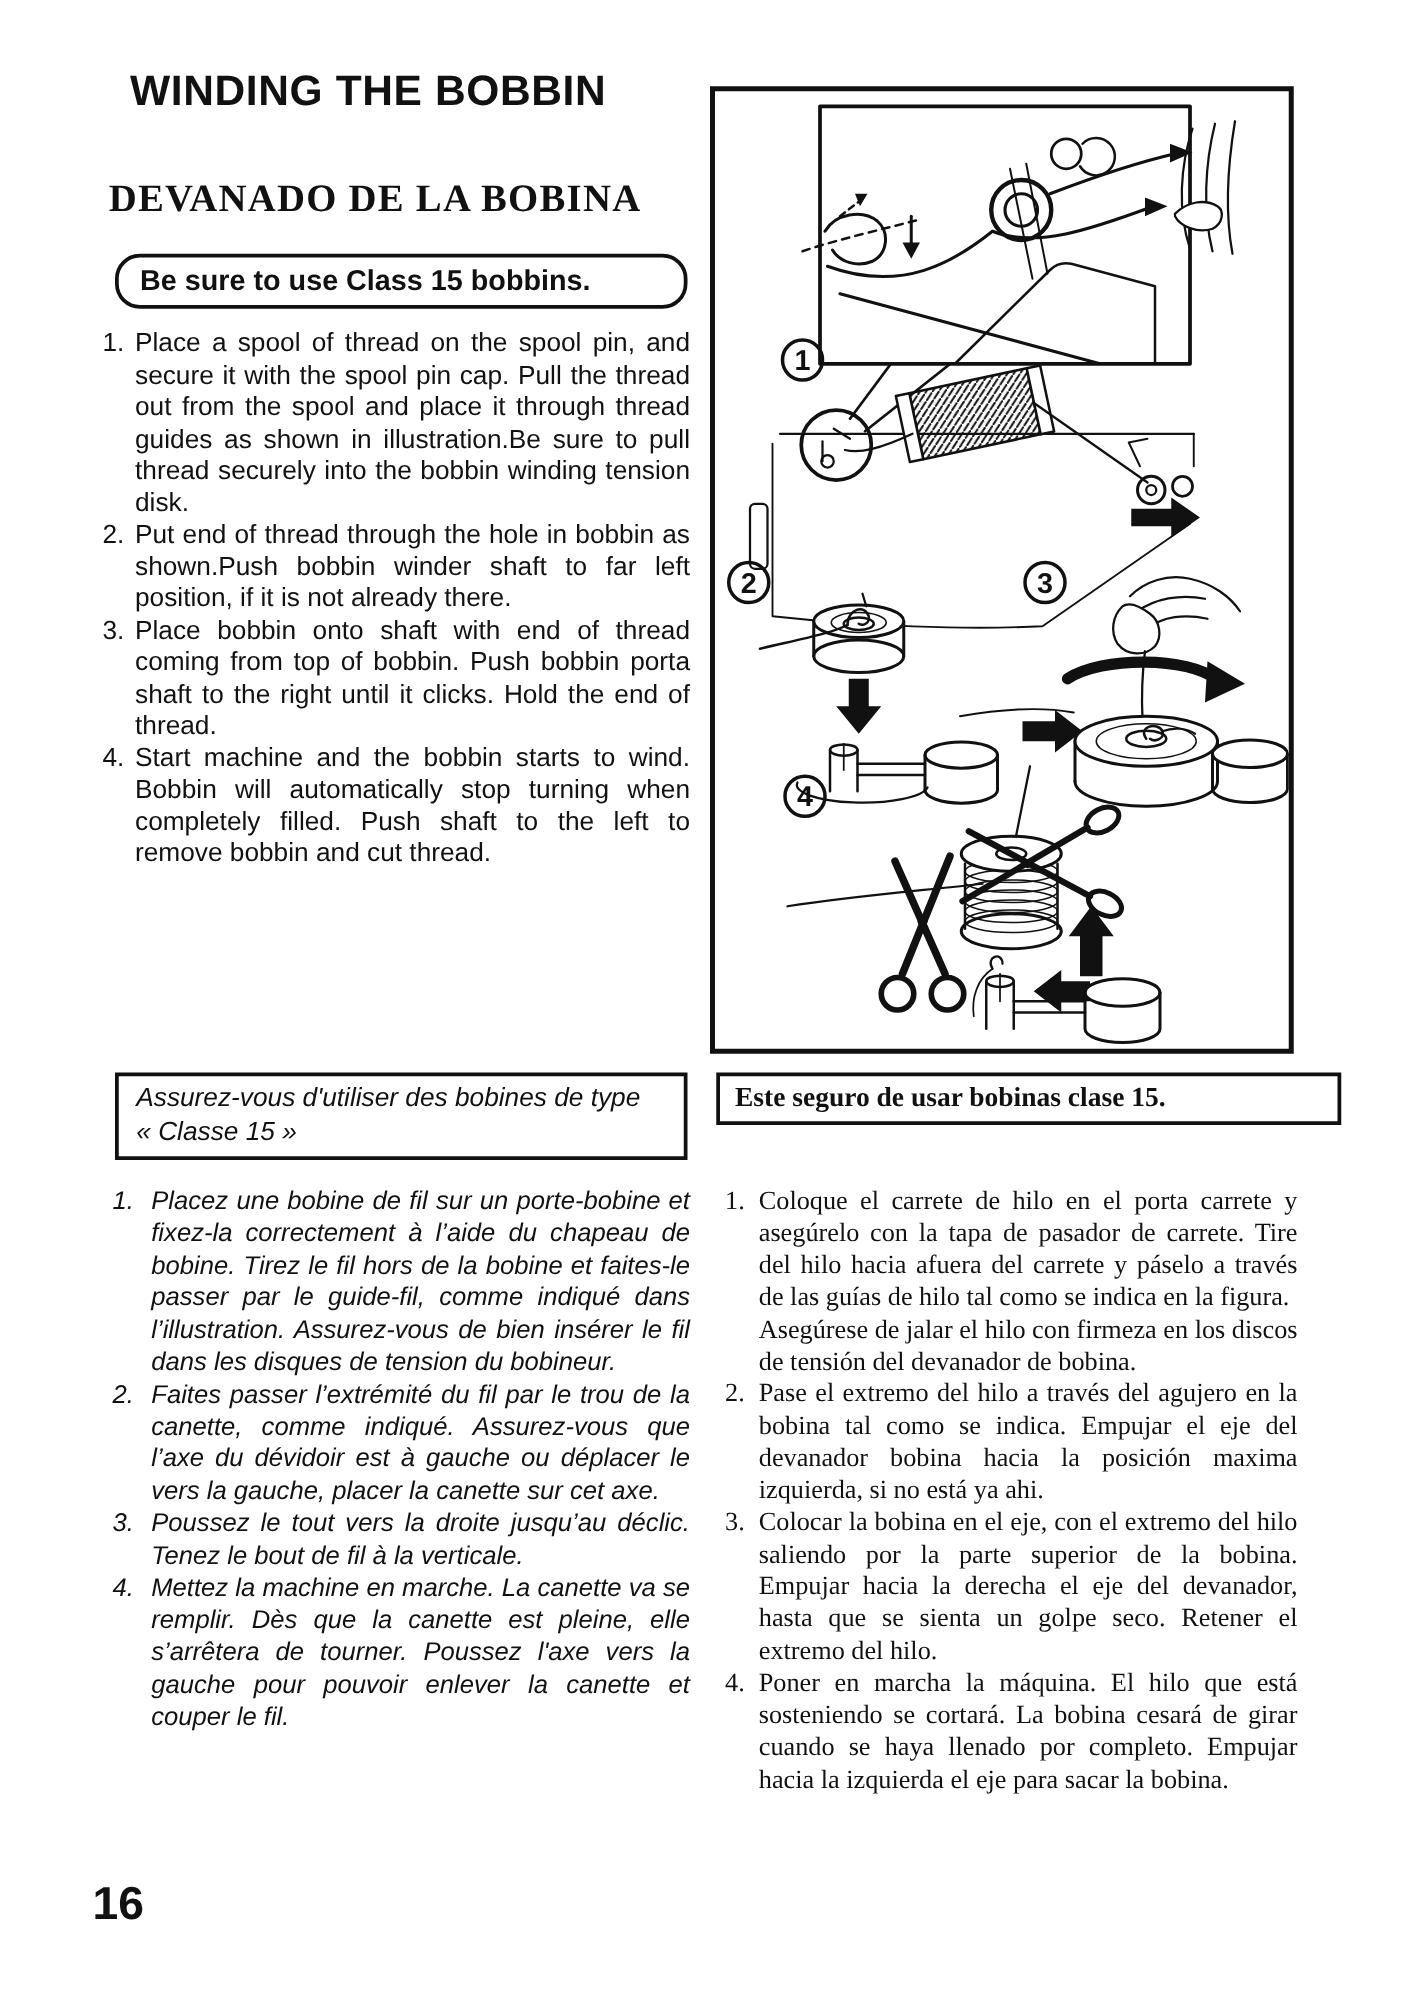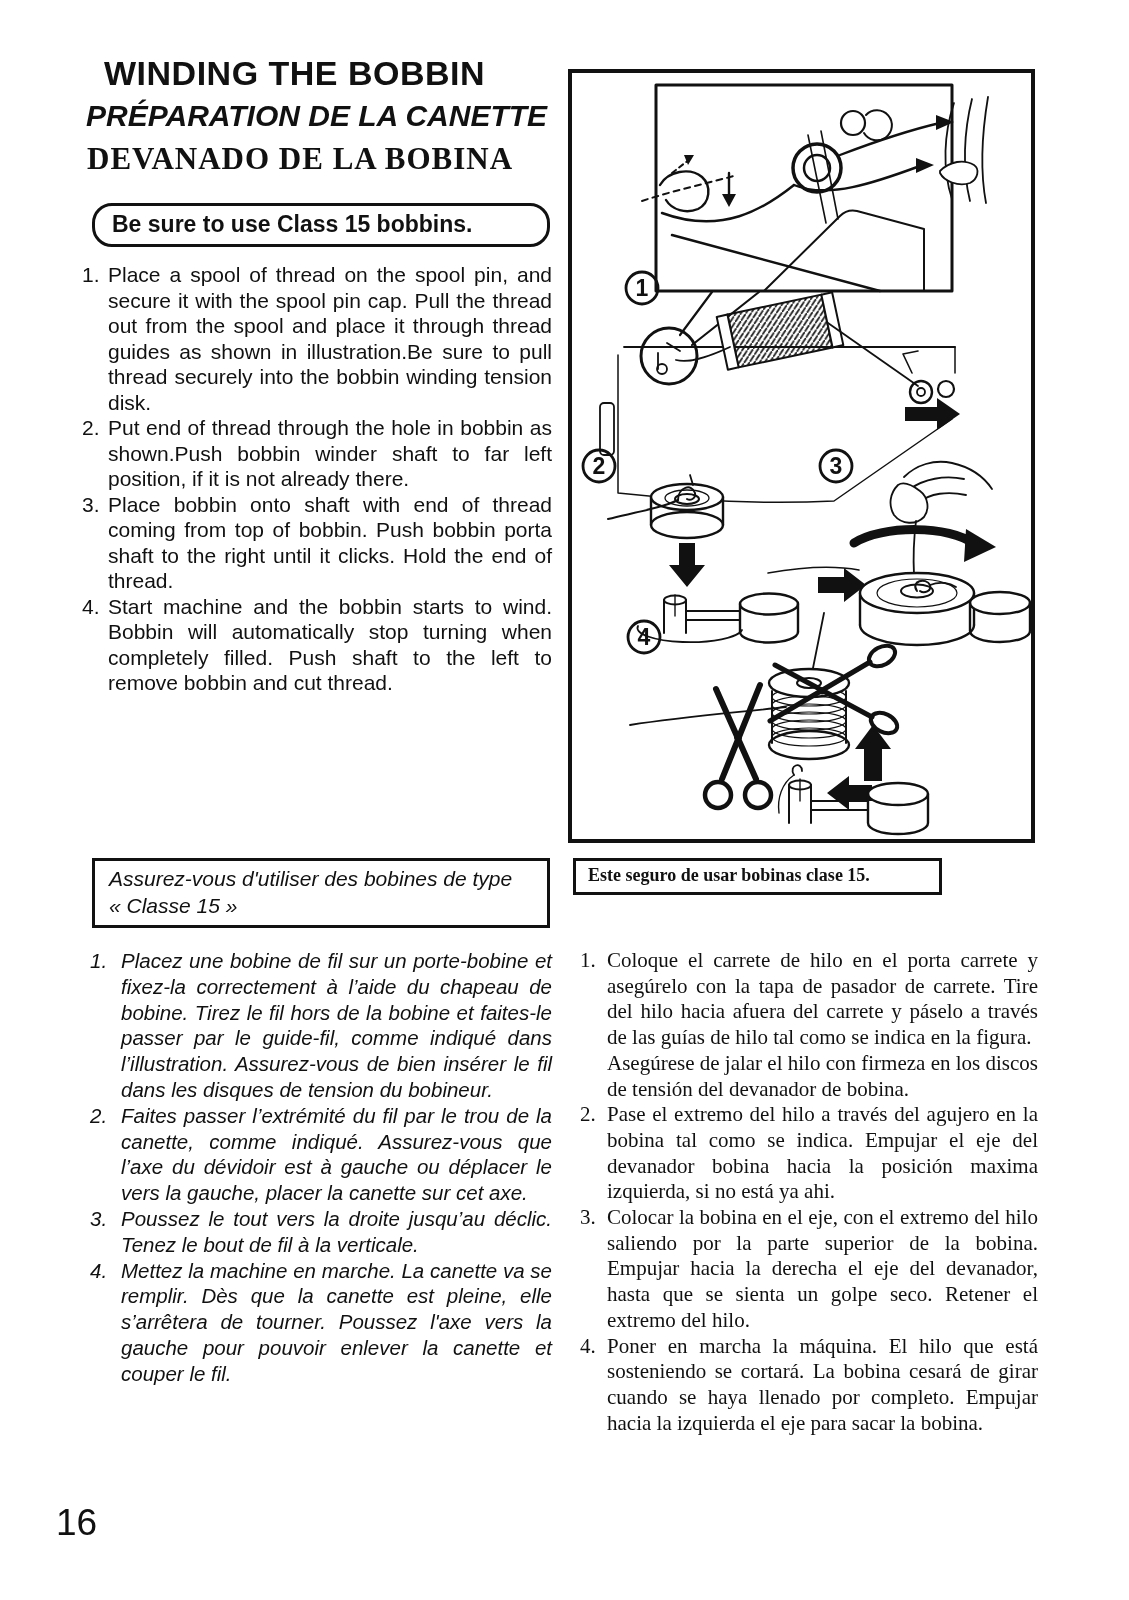--- a/index.html
+++ b/index.html
@@ -7,47 +7,46 @@
     position:relative; width:1129px; height:1600px; background:#ffffff;
     color:#111; font-family:"Liberation Sans", sans-serif; overflow:hidden;
   }
   .title-en { position:absolute; left:104px; top:54px; font-size:34px; font-weight:bold; letter-spacing:.5px; white-space:nowrap; }
   .title-fr { position:absolute; left:86px; top:99px; font-size:30px; font-weight:bold; font-style:italic; white-space:nowrap; }
   .title-es { position:absolute; left:87px; top:141px; font-size:31px; font-weight:bold; font-family:"Liberation Serif", serif; letter-spacing:1px; white-space:nowrap;text-align:right; }
 
   .note-box { box-sizing:border-box; position:absolute; border:3px solid #111; background:#fff; }
   .note-en { left:92px; top:203px; width:458px; padding:5px 8px 6px 17px; font-size:23px; font-weight:bold;border-radius:20px; }
   .note-fr { left:92px; top:858px; width:458px; padding:4px 10px 6px 14px; font-size:21px; font-weight:normal; font-style:italic; line-height:27px; white-space:pre-line; }
-  .note-es { left:573px; top:858px; width:369px; padding:4px 8px 6px 12px; font-size:18px; font-weight:bold; font-family:"Liberation Serif", serif; }
+  .note-es { left:573px; top:858px; width:500px; padding:4px 8px 6px 12px; font-size:22px; font-weight:bold; font-family:"Liberation Serif", serif; }
 
   .ilist { position:absolute; }
   .list-en { left:82px; top:262px; width:470px; font-size:21px; line-height:25.5px; }
   .list-fr { left:90px; top:948px; width:462px; font-size:20.5px; line-height:25.8px; font-style:italic; }
   .list-es { left:568px; top:948px; width:470px; font-size:21px; line-height:25.7px; font-family:"Liberation Serif", serif; }
   .li { display:flex; align-items:flex-start; }
   .li-num { flex:0 0 26px; }
   .list-fr .li-num { flex-basis:31px; }
   .list-es .li-num { flex-basis:39px; padding-left:12px; box-sizing:border-box; }
   .li-text { flex:1; text-align:justify; white-space:pre-line; }
 
   .illustration {
     box-sizing:border-box; position:absolute; left:568px; top:69px;
     width:467px; height:774px; border:4px solid #111; background:#fff;
   }
   .illustration svg { display:block; width:100%; height:100%; }
 
-  .page-number { position:absolute; left:56px; top:1502px; font-size:37px; font-weight:normal; }
+  .page-number { position:absolute; left:74px; top:1502px; font-size:37px; font-weight:bold; }
 </style>
 </head>
 <body>
 
 <div class="page">
 
   <div class="title-en">WINDING THE BOBBIN</div>
-  <div class="title-fr">PRÉPARATION DE LA CANETTE</div>
   <div class="title-es">DEVANADO DE LA BOBINA</div>
 
   <div class="note-box note-en">Be sure to use Class 15 bobbins.</div>
 
   <div class="ilist list-en">
       <div class="li">
         <span class="li-num">1.</span>
         <div class="li-text">Place a spool of thread on the spool pin, and secure it with the spool pin cap. Pull the thread out from the spool and place it through thread guides as shown in illustration.Be sure to pull thread securely into the bobbin winding tension disk.</div>
       </div>
       <div class="li">

